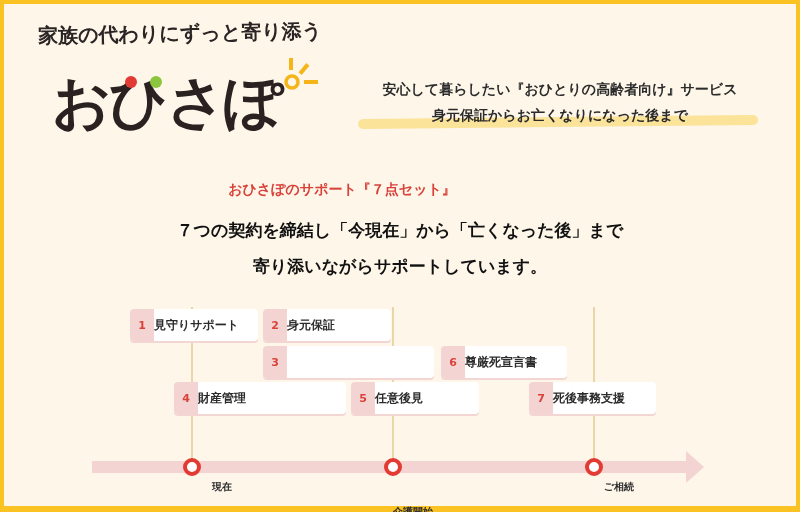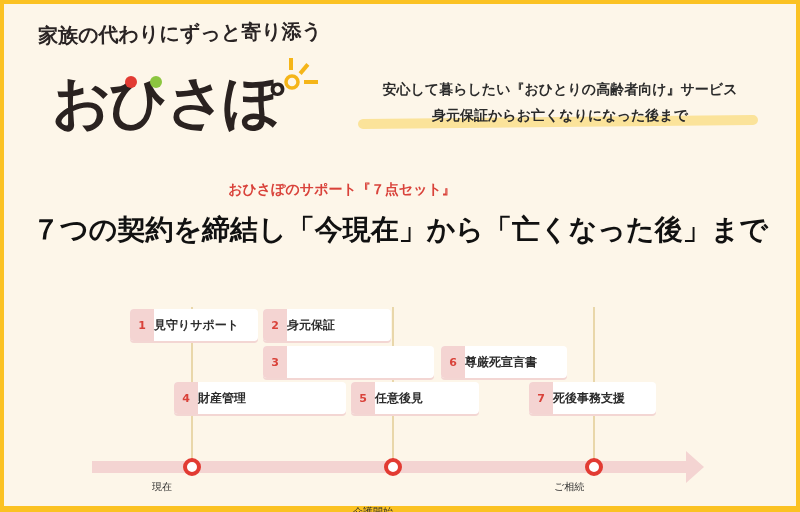--- a/index.html
+++ b/index.html
@@ -42,21 +42,21 @@
     left: 358px; top: 117px; width: 400px; height: 10px;
     background: #fbe39a; border-radius: 6px; transform: rotate(-0.6deg);
   }
 
   .sub-title {
     left: 0; top: 181px; width: 684px; text-align: center;
     font-size: 14px; font-weight: bold; color: #d9423a;
   }
   .headline {
     left: 0; top: 212px; width: 800px; text-align: center;
-    font-size: 28px; font-weight: bold; color: #111;
+    font-size: 17px; font-weight: bold; color: #111;
     line-height: 36px;
   }
 
   .vline { width: 2px; background: #e9d7aa; }
 
   .chip {
     height: 32px; background: #fff; border-radius: 4px;
     box-shadow: 0 2px 0 #f3d6d3;
     display: flex; align-items: center; overflow: hidden;
   }
@@ -77,21 +77,21 @@
     left: 686px; top: 451px; width: 0; height: 0;
     border-top: 16px solid transparent;
     border-bottom: 16px solid transparent;
     border-left: 18px solid #f4d4d2;
   }
   .node {
     width: 10px; height: 10px; border-radius: 50%;
     background: #fff; border: 4px solid #e23b33;
   }
   .node-label {
-    font-size: 10px; font-weight: normal; color: #2b2b2b; width: 80px; text-align: left;
+    font-size: 10px; font-weight: bold; color: #2b2b2b; width: 80px; text-align: right;
   }
 </style>
 </head>
 <body>
 
 <div class="frame"></div>
 
 <div class="abs tagline">家族の代わりにずっと寄り添う</div>
 
 <div class="abs logo">おひさぽ</div>
@@ -106,20 +106,21 @@
 
 <div class="abs highlight"></div>
 <div class="abs catch">
   <div>安心して暮らしたい『おひとりの高齢者向け』サービス</div>
   <div>身元保証からお亡くなりになった後まで</div>
 </div>
 
 <div class="abs sub-title">おひさぽのサポート『７点セット』</div>
 <div class="abs headline">
   <div>７つの契約を締結し「今現在」から「亡くなった後」まで</div>
+  <div>寄り添いながらサポートしています。</div>
 </div>
 
 <div class="abs vline" style="left:191px;top:307px;height:155px;"></div>
 <div class="abs vline" style="left:392px;top:307px;height:155px;"></div>
 <div class="abs vline" style="left:593px;top:307px;height:155px;"></div>
 
 <div class="abs chip" style="left:130px;top:309px;width:128px;">
   <div class="num">1</div>
   <div class="lbl">見守りサポート</div>
 </div>

